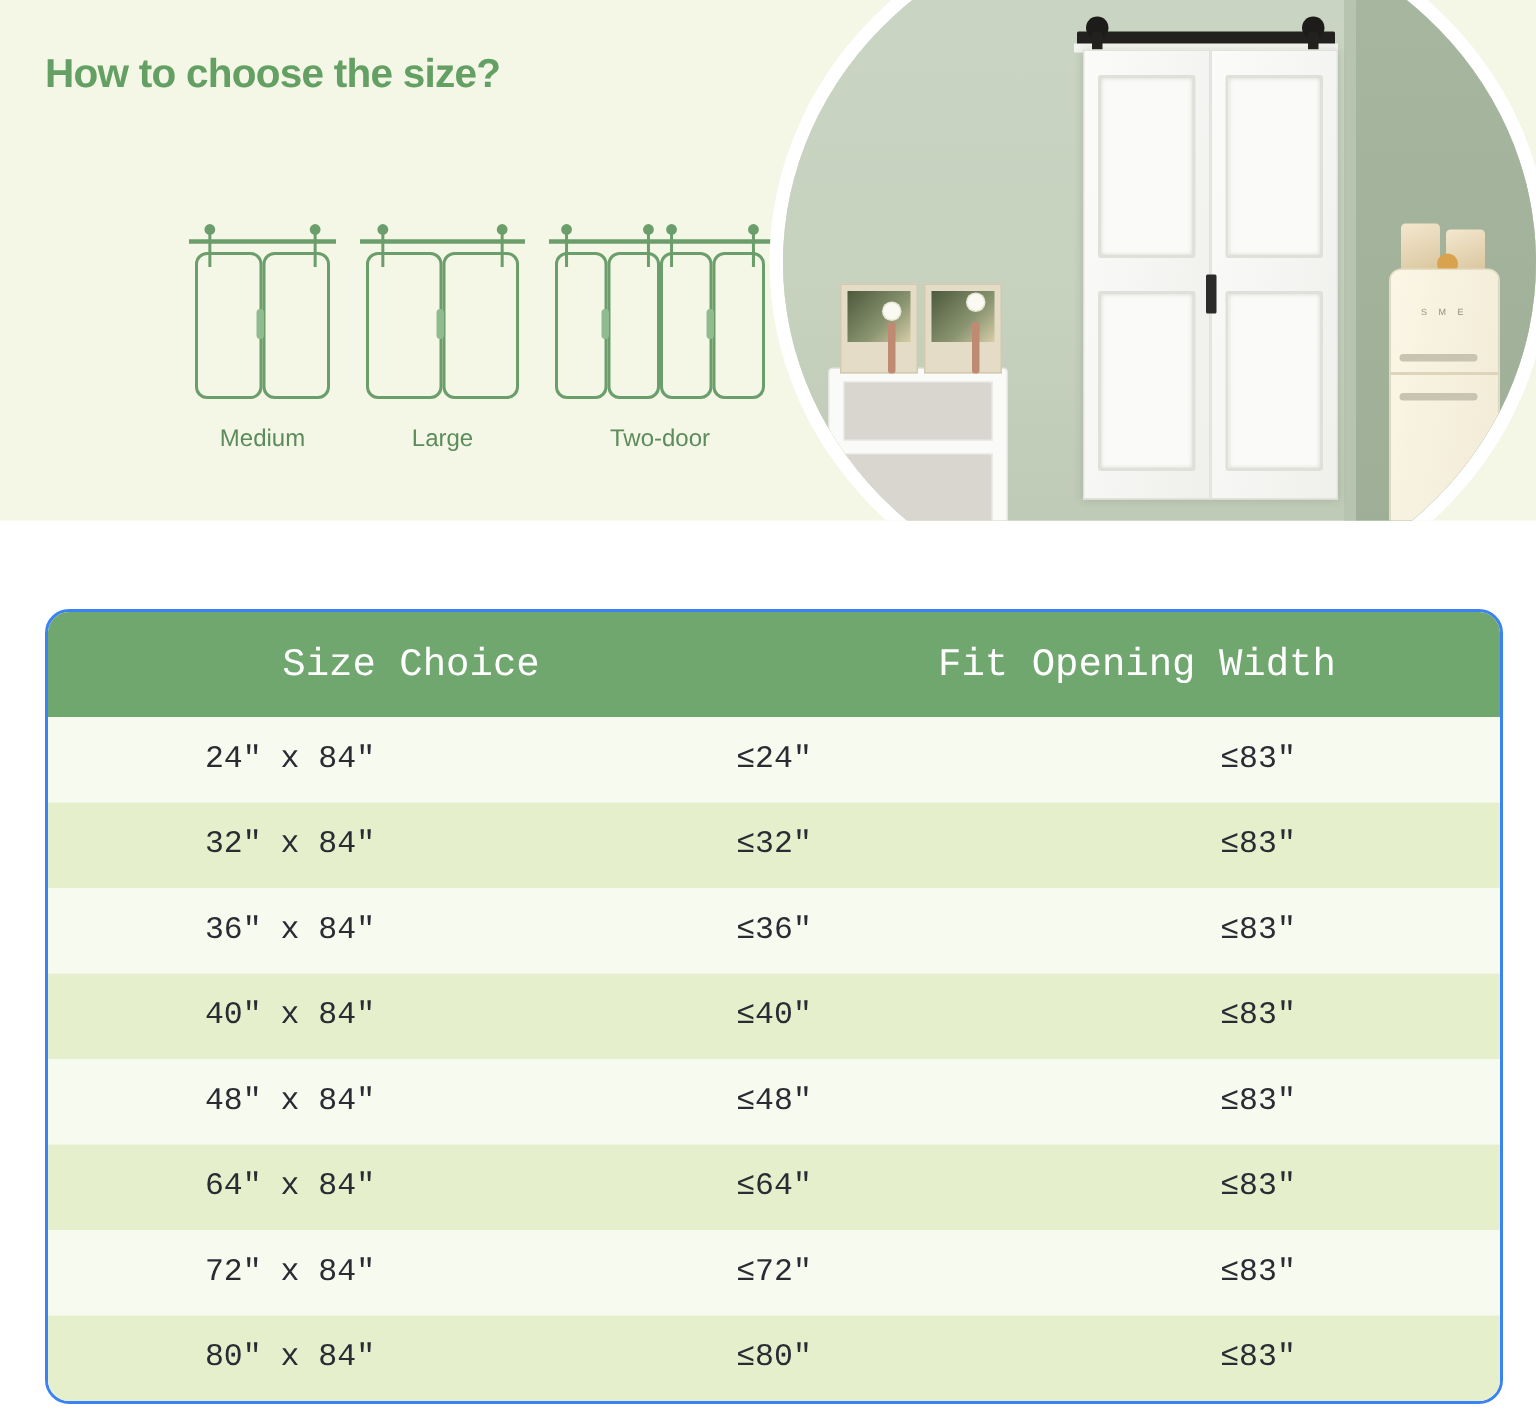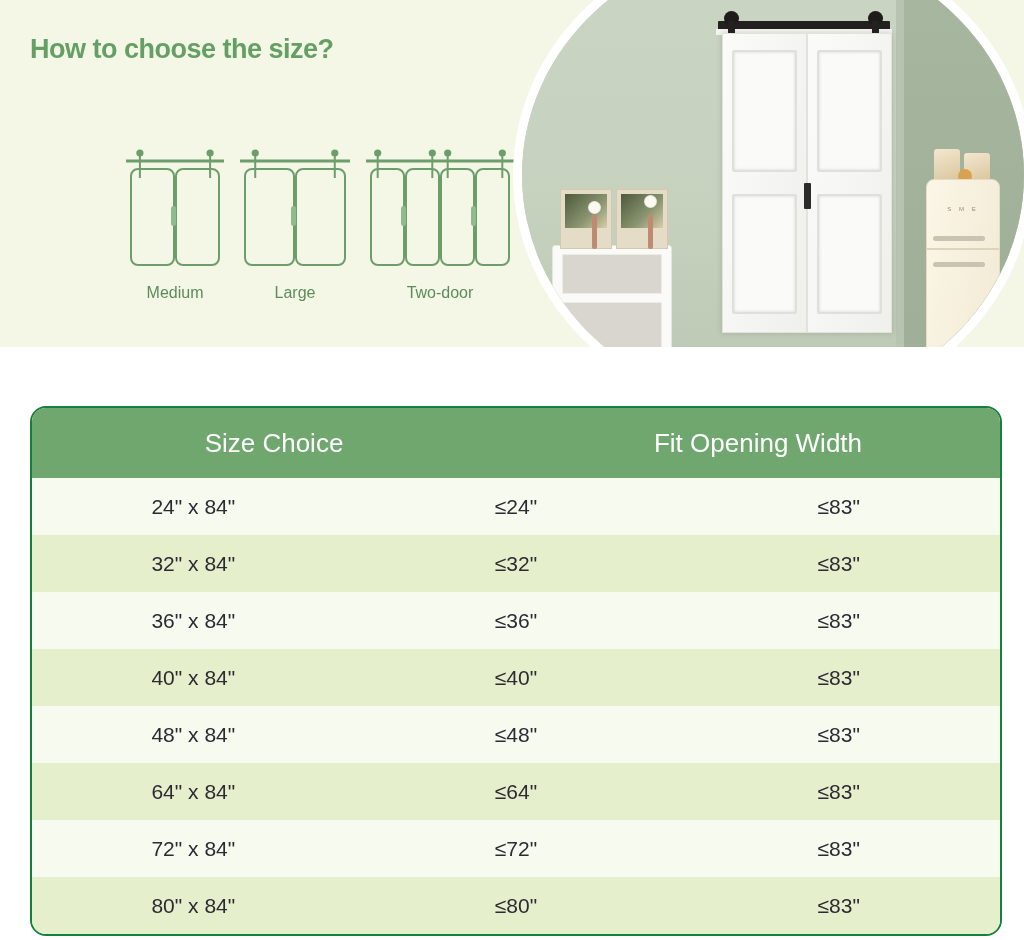--- a/index.html
+++ b/index.html
@@ -294,24 +294,25 @@
     border-radius: 50%;
     background: #D9A24F;
   }
 
   
   .size-table {
     position: absolute;
     left: 30px;
     top: 406px;
     width: 972px;
-    border: 2px solid #15803d;
+    border: 2px solid #3b82f6;
     border-radius: 16px;
     overflow: hidden;
     box-sizing: border-box;
+    font-family: Liberation Mono, monospace;
   }
   .table-head {
     display: flex;
     background: #6FA76F;
     height: 70px;
   }
   .table-head .cell {
     flex: 1;
     display: flex;
     align-items: center;

